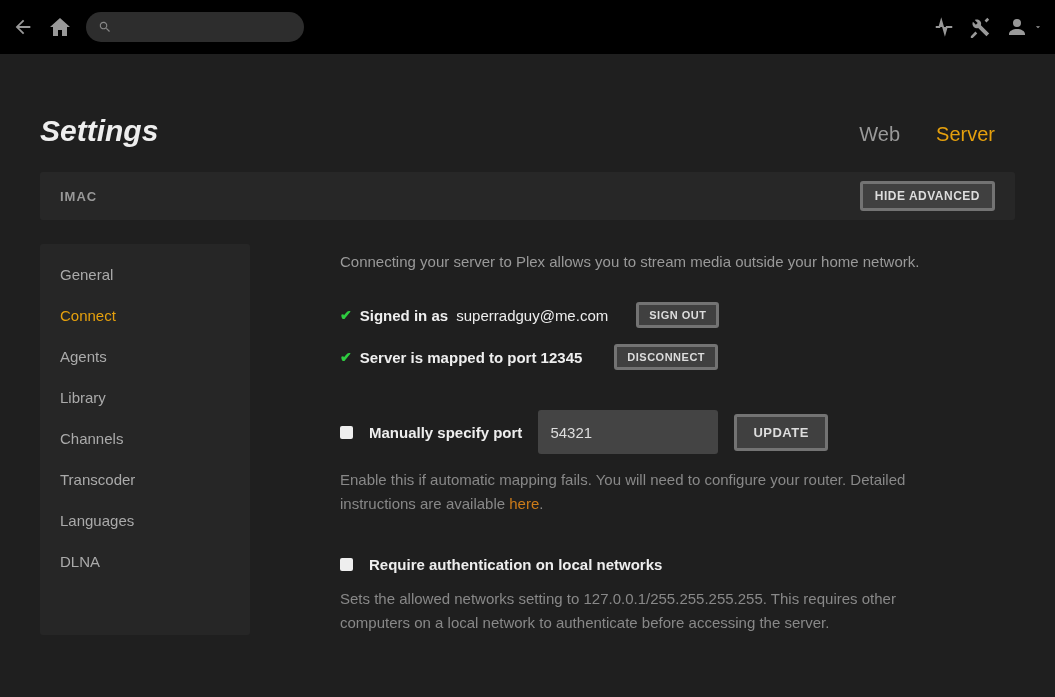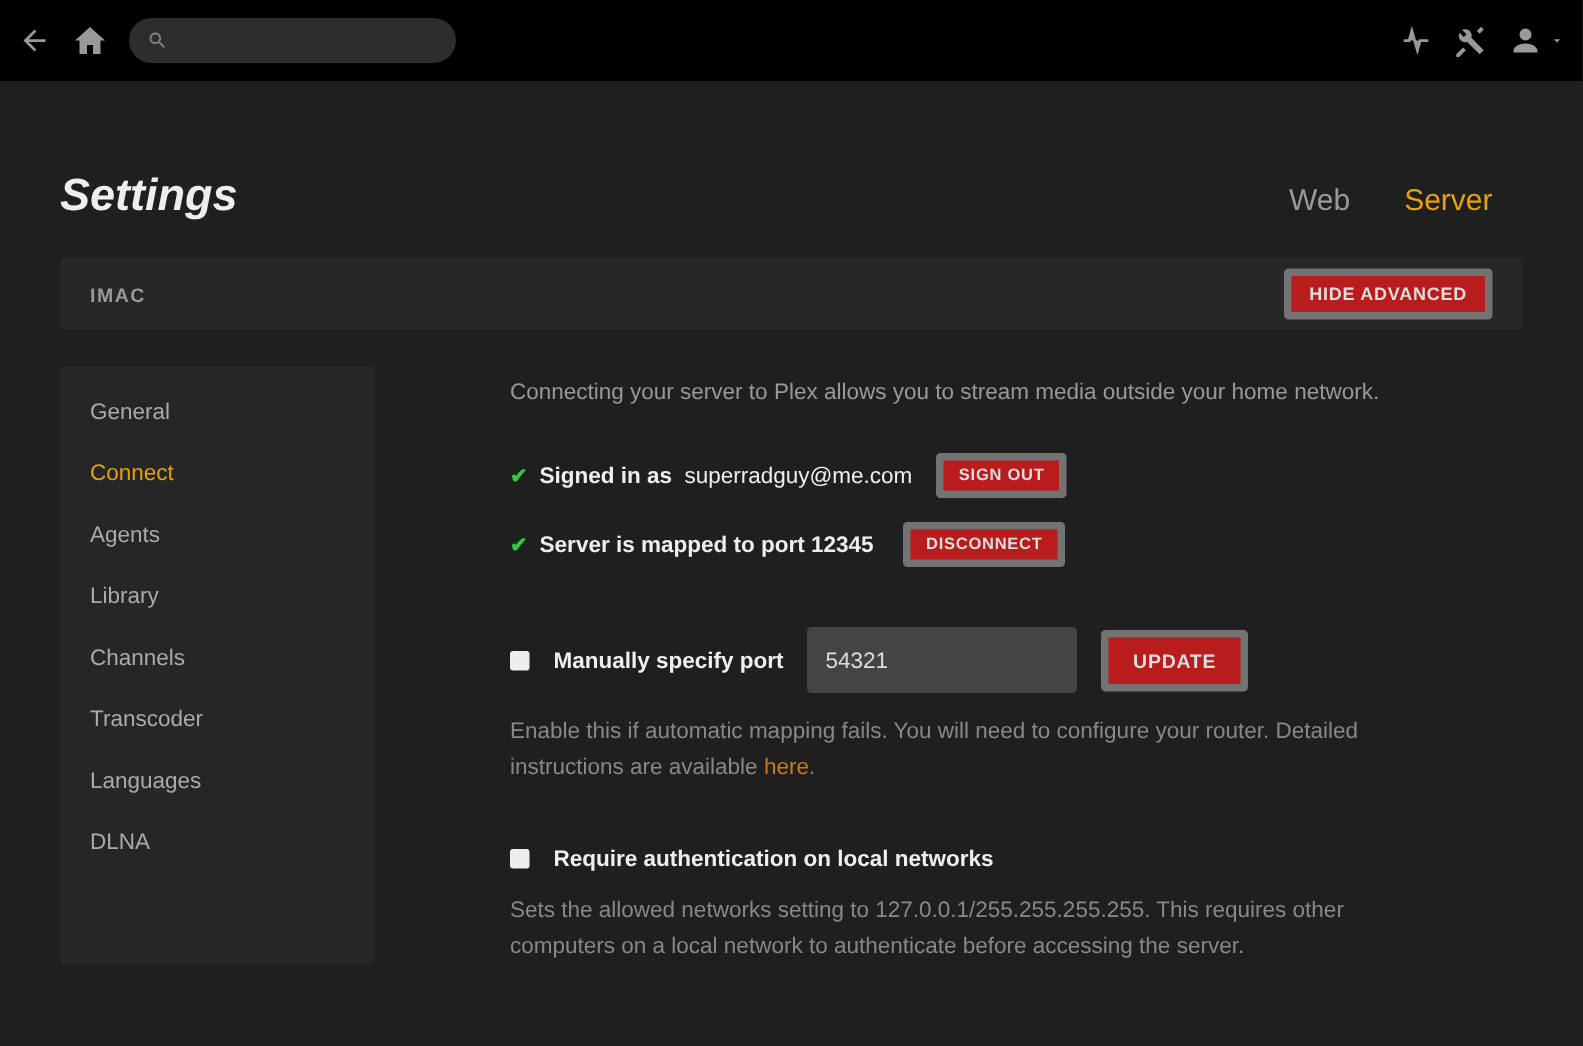--- a/index.html
+++ b/index.html
@@ -89,22 +89,22 @@
       justify-content: space-between;
       padding: 0 20px;
     }
     .server-bar .name {
       color: #999;
       font-weight: 700;
       letter-spacing: 1px;
       font-size: 13px;
     }
     .btn {
-      background: #b91c1c;
-      border: 5px solid #737373;
+      background: #404040;
+      border: 3px solid #737373;
       color: #ddd;
       font-weight: 700;
       font-size: 12px;
       letter-spacing: 0.5px;
       padding: 5px 12px;
       border-radius: 3px;
       cursor: pointer;
       text-transform: uppercase;
     }
     .btn.small { font-size: 11px; padding: 4px 10px; }
@@ -260,27 +260,27 @@
 
     <div class="content">
       <p class="intro">Connecting your server to Plex allows you to stream media outside your home network.</p>
 
       <div class="status-line">
         <span class="check">✔</span>
         <span class="status-text">
           <span>Signed in as</span>
           <span class="nb">superradguy@me.com</span>
         </span>
-        <button class="btn small" style="margin-left:8px">Sign Out</button>
+        <button class="btn small" style="margin-left:20px">Sign Out</button>
       </div>
 
       <div class="status-line">
         <span class="check">✔</span>
         <span class="status-text">Server is mapped to port 12345</span>
-        <button class="btn small" style="margin-left:12px">Disconnect</button>
+        <button class="btn small" style="margin-left:24px">Disconnect</button>
       </div>
 
       <div class="block">
         <div class="row">
           <span class="chk"></span>
           <span class="field-label">Manually specify port</span>
           <input class="text-input" type="text" value="54321" style="">
           <button class="btn update">Update</button>
         </div>
         <p class="help">

